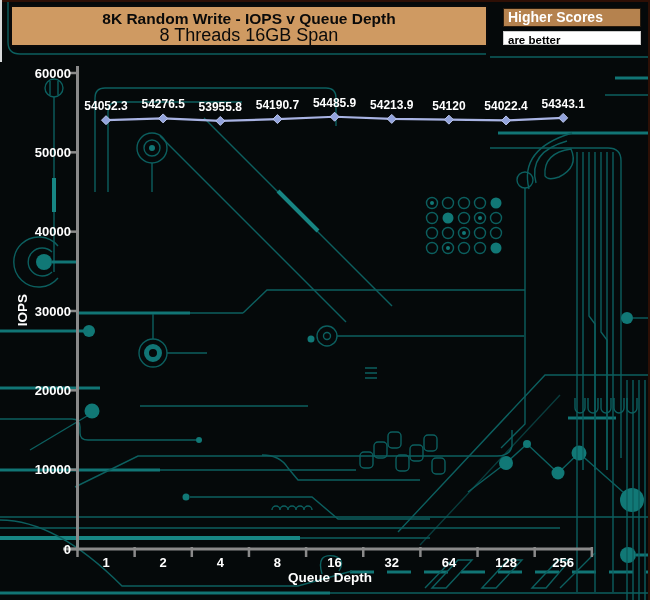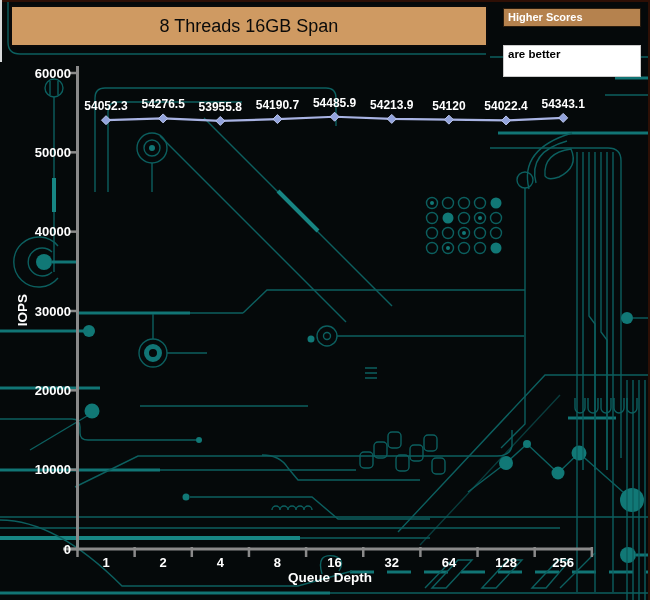--- a/index.html
+++ b/index.html
@@ -18,24 +18,24 @@
     background:#cf9a62;border:2px solid #0a0a0a;box-sizing:border-box;
     display:flex;flex-direction:column;justify-content:center;align-items:center;
     color:#0a0a0a;z-index:5;
   }
   .title-main{font-size:15.5px;font-weight:bold;line-height:18px;}
   .title-sub{font-size:18px;line-height:15px;}
 
   .legend{position:absolute;left:503px;top:8px;width:138px;z-index:5;}
   .legend-top{
     height:19px;background:#b5824e;border:1px solid #2a1c0e;box-sizing:border-box;
-    color:#ffffff;font-size:11px;font-weight:bold;line-height:17px;padding-left:4px;
+    color:#ffffff;font-size:14px;font-weight:bold;line-height:17px;padding-left:4px;
   }
   .legend-bottom{
-    margin-top:18px;height:32px;background:#ffffff;border:1px solid #cccccc;box-sizing:border-box;
+    margin-top:4px;height:14px;background:#ffffff;border:1px solid #cccccc;box-sizing:border-box;
     color:#000000;font-size:11.5px;font-weight:bold;line-height:17px;padding-left:4px;
   }
 
   svg{position:absolute;left:0;top:0;}
   .c1{stroke:#0c5f5f;stroke-width:1.4;fill:none;}
   .c2{stroke:#117575;stroke-width:3;fill:none;}
   .c3{stroke:#178583;stroke-width:4;fill:none;}
   .cf{fill:#117876;stroke:none;}
   text{font-family:"Liberation Sans", sans-serif;}
   .ticklab{fill:#ffffff;font-size:13px;font-weight:bold;}
@@ -254,20 +254,21 @@
         <polygon points="563.2,113.37807333333336 567.7,117.87807333333336 563.2,122.37807333333336 558.7,117.87807333333336" fill="#92a3dc" stroke="#bcc6ee" stroke-width="1"></polygon>
         <text x="563.2" y="107.87807333333336" text-anchor="middle" class="dlab">54343.1</text>
       </g>
   </svg>
 
   <div class="edge-top"></div>
   <div class="edge-right"></div>
   <div class="edge-left"></div>
 
   <div class="title-box">
+    <div class="title-main">8K Random Write - IOPS v Queue Depth</div>
     <div class="title-sub">8 Threads 16GB Span</div>
   </div>
 
   <div class="legend">
     <div class="legend-top">Higher Scores</div>
     <div class="legend-bottom">are better</div>
   </div>
 
 </div>
 

